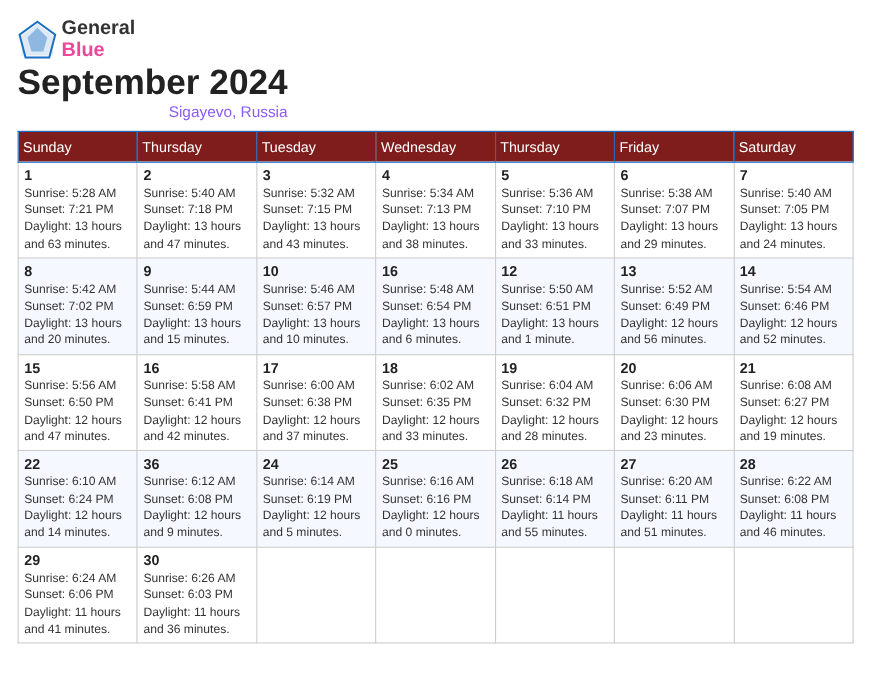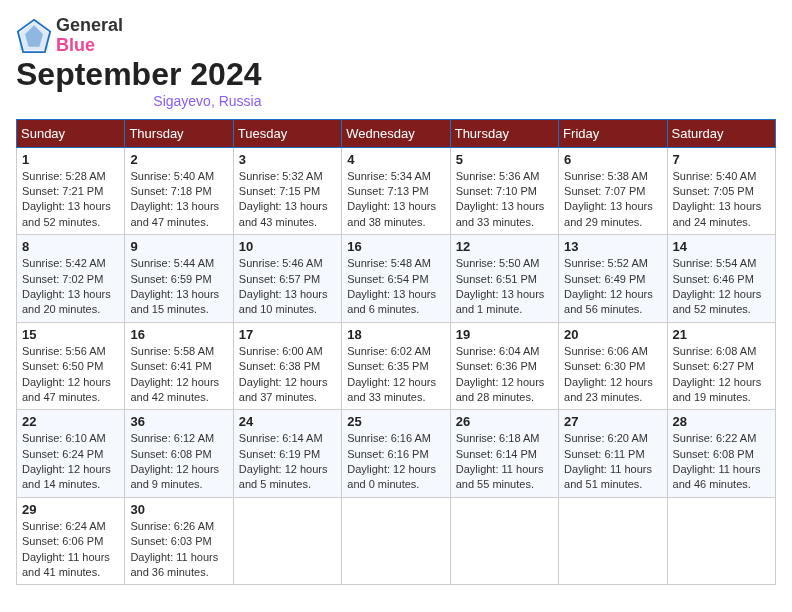--- a/index.html
+++ b/index.html
@@ -120,21 +120,21 @@
         <th>Saturday</th>
       </tr>
   </thead>
   <tbody id="calendar-body">
   <tr>
         <td>
         <span class="day-num">1</span>
         <div class="day-info">
           <span>Sunrise: 5:28 AM</span><br>
           <span>Sunset: 7:21 PM</span><br>
-          <span>Daylight: 13 hours and 52 minutes.</span>
+          <span>Daylight: 13 hours and 63 minutes.</span>
         </div>
       </td>
         <td>
         <span class="day-num">2</span>
         <div class="day-info">
           <span>Sunrise: 5:40 AM</span><br>
           <span>Sunset: 7:18 PM</span><br>
           <span>Daylight: 13 hours and 47 minutes.</span>
         </div>
       </td>
@@ -267,21 +267,21 @@
         <div class="day-info">
           <span>Sunrise: 6:02 AM</span><br>
           <span>Sunset: 6:35 PM</span><br>
           <span>Daylight: 12 hours and 33 minutes.</span>
         </div>
       </td>
         <td>
         <span class="day-num">19</span>
         <div class="day-info">
           <span>Sunrise: 6:04 AM</span><br>
-          <span>Sunset: 6:36 PM</span><br>
+          <span>Sunset: 6:32 PM</span><br>
           <span>Daylight: 12 hours and 28 minutes.</span>
         </div>
       </td>
         <td>
         <span class="day-num">20</span>
         <div class="day-info">
           <span>Sunrise: 6:06 AM</span><br>
           <span>Sunset: 6:30 PM</span><br>
           <span>Daylight: 12 hours and 23 minutes.</span>
         </div>

